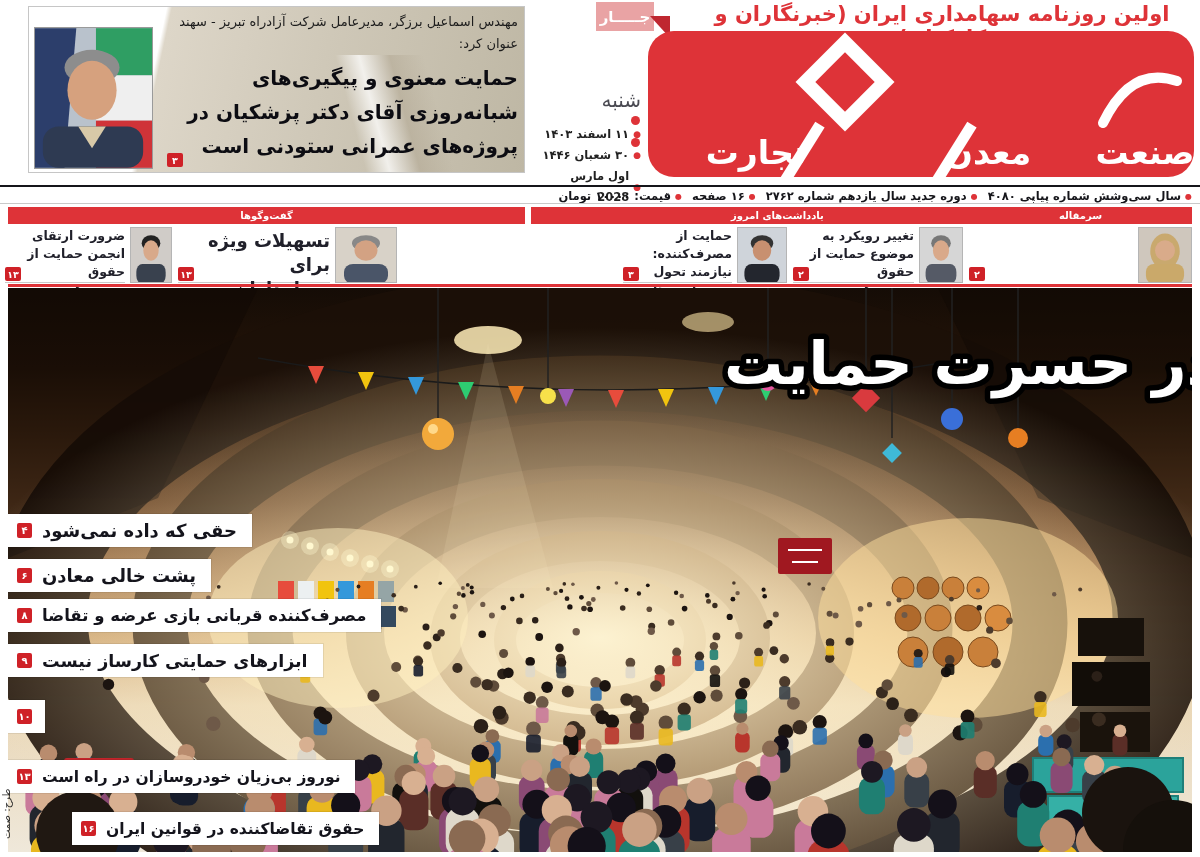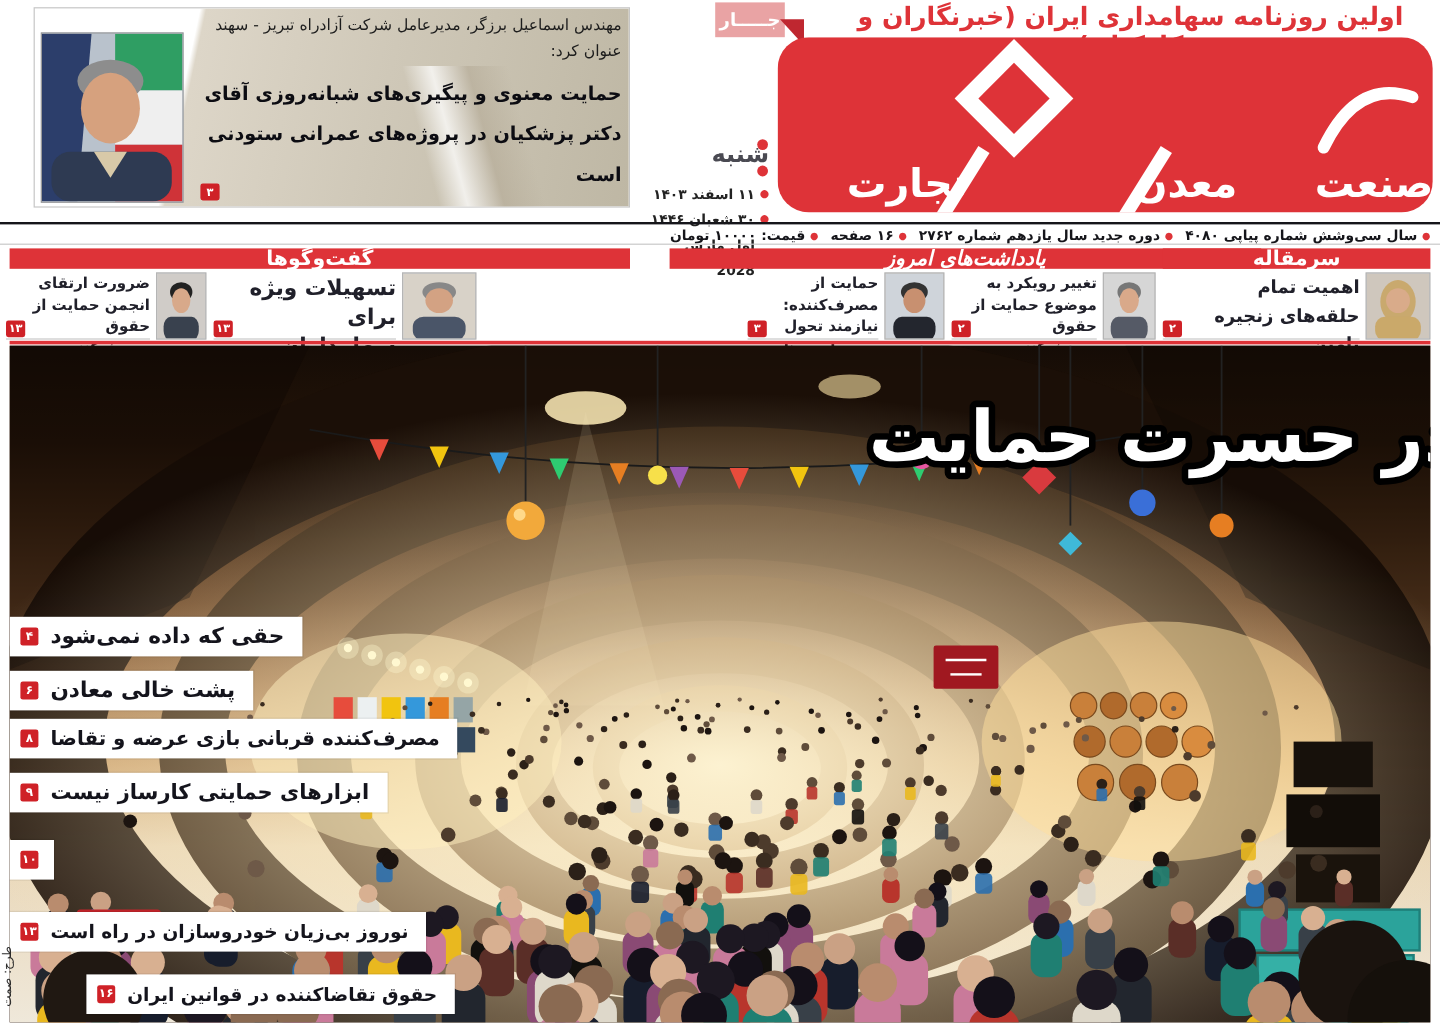--- a/index.html
+++ b/index.html
@@ -20,57 +20,57 @@
   .tagline{top:2px;right:8px;width:500px;text-align:center;direction:rtl;
     color:var(--red);font-weight:bold;font-size:21px;}
   .ribbon{left:596px;top:2px;width:58px;height:29px;background:#e9a3a4;
     color:#fff;font-weight:bold;font-size:15px;display:flex;align-items:center;justify-content:center;direction:rtl;}
   .ribbon-tri{left:650px;top:16px;width:0;height:0;
     border-top:22px solid #bf2730;border-left:20px solid transparent;}
   .logo{left:648px;top:31px;width:546px;height:146px;}
   .logo svg{width:100%;height:100%;display:block;}
   .logo-dot{width:9px;height:9px;border-radius:50%;background:var(--red);}
   .dateblock{left:541px;top:88px;width:100px;direction:rtl;text-align:right;}
-  .weekday{font-size:20px;font-weight:bold;color:#4a4a52;margin-bottom:12px;margin-top:28px;}
+  .weekday{font-size:20px;font-weight:normal;color:#4a4a52;margin-bottom:12px;}
   .dline{display:flex;align-items:center;gap:4px;font-size:11.5px;font-weight:bold;color:#222;line-height:21px;direction:rtl;}
   .dline i{color:var(--red);font-style:normal;font-size:9px;}
 
   
   .leadbox{left:28px;top:6px;width:497px;height:167px;border:1px solid #c6c6c6;background:#fff;overflow:hidden;}
   .roadbg{position:absolute;inset:0;
     background:linear-gradient(102deg,rgba(226,220,208,0) 26%,#ddd6c8 27%,#cfc8b8 58%,#beb7a4 100%);}
   .roadstripe{position:absolute;left:210px;top:48px;width:300px;height:150px;
     background:linear-gradient(75deg,transparent 40%,rgba(255,255,255,.75) 47%,rgba(180,170,150,.6) 56%,transparent 66%);}
   .leadphoto{position:absolute;left:5px;top:20px;width:119px;height:142px;border:1px solid #9a9a9a;background:#b9c2cc;}
   .leadphoto svg{width:100%;height:100%;display:block;}
   .lead-k1{position:absolute;right:6px;top:7px;width:470px;direction:rtl;text-align:right;font-size:13px;color:#1c1c1c;}
   .lead-k2{position:absolute;right:6px;top:29px;direction:rtl;font-size:13px;color:#1c1c1c;}
   .lead-headline{position:absolute;right:6px;top:54px;width:362px;direction:rtl;text-align:right;
-    font-size:16px;font-weight:bold;line-height:34px;color:#0c0c12;}
+    font-size:20px;font-weight:bold;line-height:34px;color:#0c0c12;}
   .lead-badge{position:absolute;left:138px;bottom:5px;}
 
   .pb{display:inline-flex;align-items:center;justify-content:center;
     width:16px;height:14px;background:var(--badge);color:#fff;
     font-size:9.5px;font-weight:bold;border-radius:2px;flex:none;}
 
   
   .rule1{left:0;top:185px;width:1200px;height:2px;background:#15151a;}
   .urls{left:30px;top:188px;font-family:"Liberation Serif",serif;font-weight:bold;
     font-size:13.5px;color:#111;direction:ltr;letter-spacing:.2px;}
   .issue{right:8px;top:189px;direction:rtl;display:flex;gap:10px;
     font-size:11.5px;font-weight:bold;color:#15151a;}
   .issue .seg{display:flex;align-items:center;gap:4px;}
   .issue i{color:var(--red);font-style:normal;font-size:8px;}
   .rule2{left:0;top:203px;width:1200px;height:1px;background:#c9c9c9;}
 
   
   .secbar{top:207px;height:17px;background:var(--red);color:#fff;
-    font-size:17px;font-weight:bold;display:flex;align-items:center;justify-content:center;direction:rtl;}
+    font-size:10px;font-weight:bold;display:flex;align-items:center;justify-content:center;direction:rtl;}
   .sb1{left:8px;width:517px;}
-  .sb2{left:558px;width:493px;font-style:italic;}
+  .sb2{left:531px;width:493px;}
   .sb3{left:969px;width:223px;}
 
   
   .item{top:227px;height:56px;display:flex;direction:rtl;gap:5px;}
   .item .avatar{height:56px;flex:none;border:1px solid #b5b5b5;background:#d5d5d5;overflow:hidden;}
   .item .avatar svg{width:100%;height:100%;display:block;}
   .item .txt{flex:1;position:relative;direction:rtl;text-align:right;
     font-weight:bold;color:#20202a;border-bottom:1px solid #c9c9c9;padding-left:16px;}
   .item .pb{position:absolute;left:0;bottom:2px;}
   .t2{font-size:15px;line-height:24px;}
@@ -190,21 +190,20 @@
 
   <div class="abs item" style="left:969px;width:223px">
     <div class="avatar" style="width:54px">
         <svg viewBox="0 0 60 60" preserveAspectRatio="none">
     <rect width="60" height="60" fill="#cfc7bd"></rect>
           <ellipse cx="30" cy="26" rx="17" ry="20" fill="#c9a96e"></ellipse>
     <circle cx="30" cy="25" r="11.5" fill="#d9ab8a"></circle>
     <rect x="8" y="40" width="44" height="22" rx="9" fill="#caa96a"></rect>
         </svg>
       </div>
-    <div class="txt t2">اهمیت تمام حلقه‌های زنجیره تامین</div>
     <span class="pb">۲</span>
   </div>
   <div class="abs item" style="left:793px;width:170px">
     <div class="avatar" style="width:44px">
         <svg viewBox="0 0 60 60" preserveAspectRatio="none">
     <rect width="60" height="60" fill="#d6d6d6"></rect>
           <ellipse cx="30" cy="17" rx="14" ry="9" fill="#777777"></ellipse>
     <circle cx="30" cy="25" r="11.5" fill="#d9a98a"></circle>
     <rect x="8" y="40" width="44" height="22" rx="9" fill="#555a66"></rect>
         </svg>

